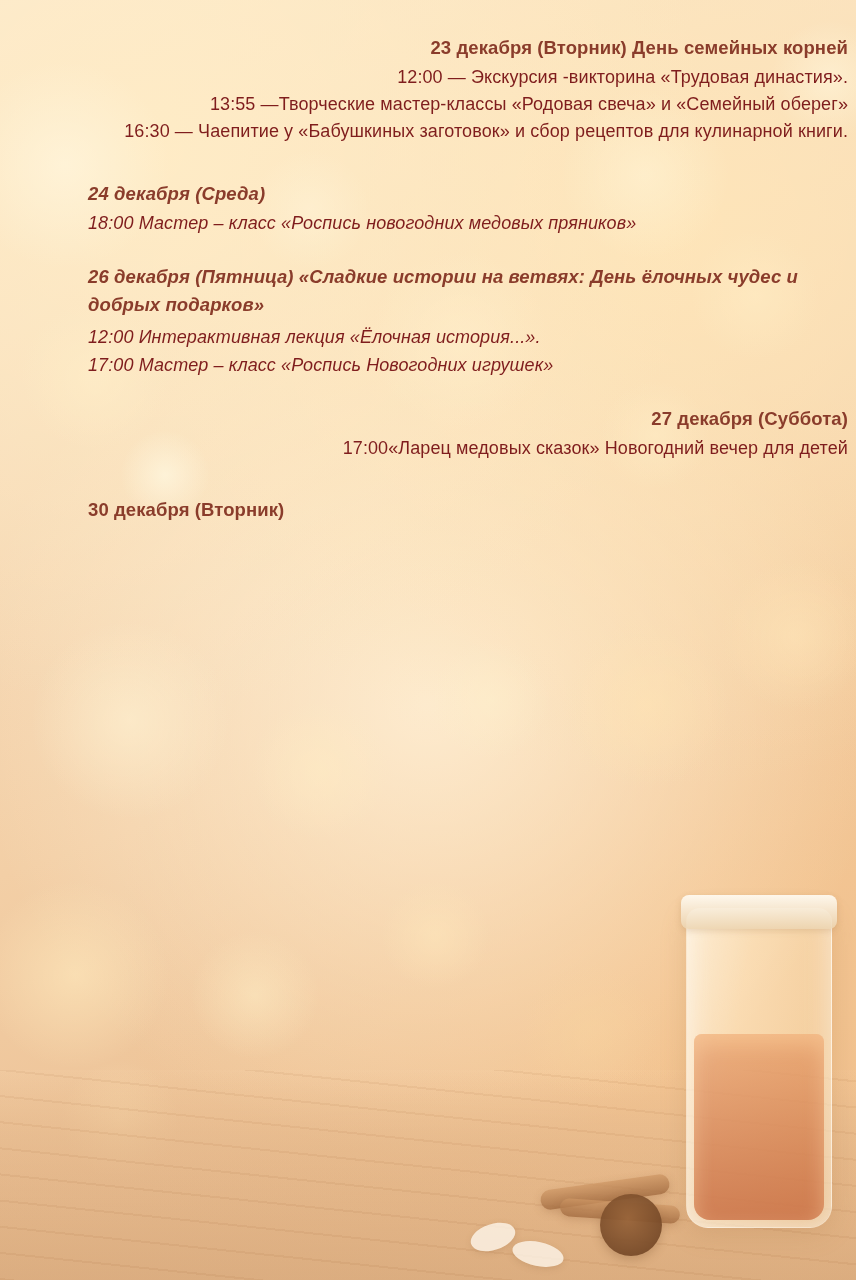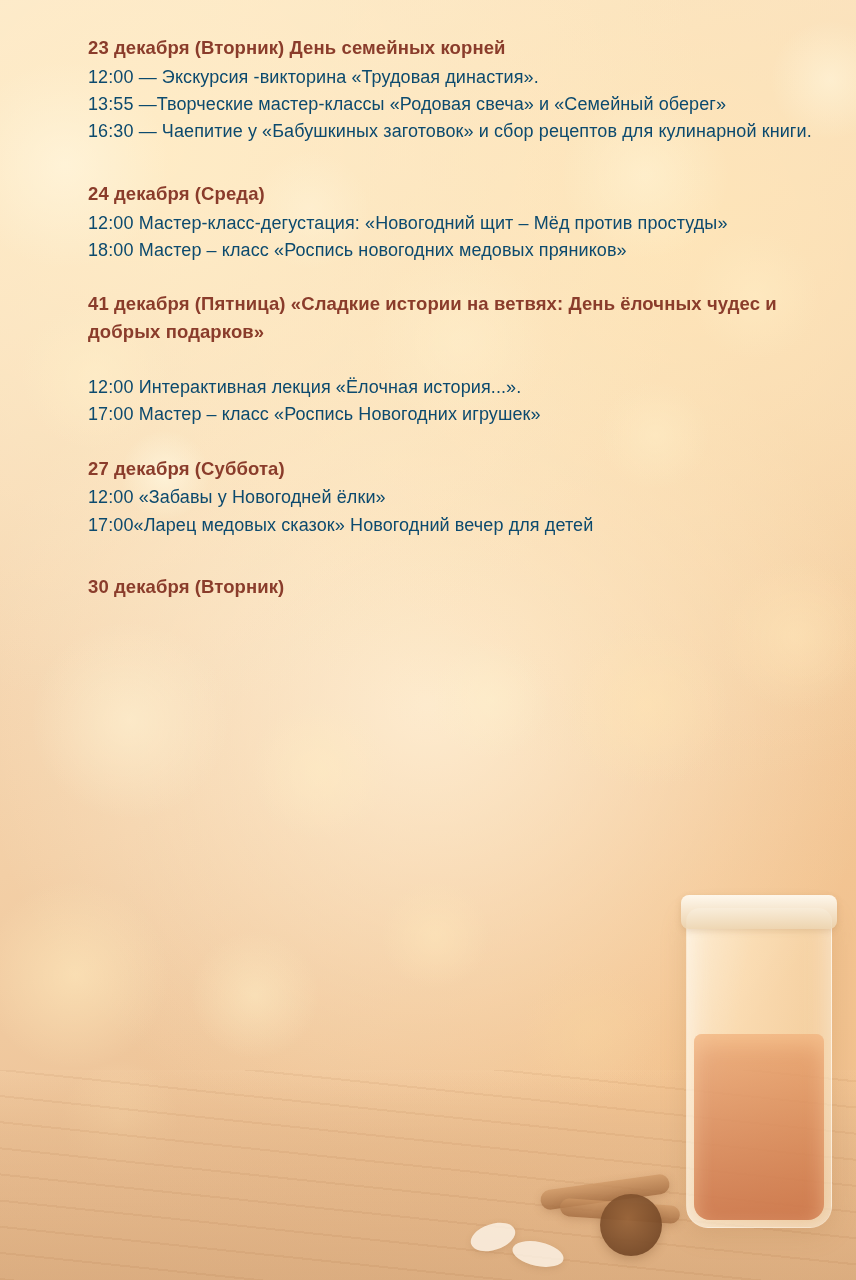--- a/index.html
+++ b/index.html
@@ -118,28 +118,28 @@
   .heading {
     font-size: 18.5px;
     font-weight: bold;
     color: #8a3c2b;
     line-height: 1.5;
     margin: 0 0 2px 0;
     letter-spacing: 0.1px;
   }
   .line {
     font-size: 18px;
-    color: #0c4a6e;
+    color: #7f1d1d;
     line-height: 1.52;
     margin: 0;
     letter-spacing: 0.1px;
   }
-  .gap-lg { margin-bottom: 34px; }
-  .gap-md { margin-bottom: 26px; }
-  .inner-gap { margin-top: 28px; }
+  .gap-lg { margin-bottom: 34px; text-align: right; }
+  .gap-md { margin-bottom: 26px; font-style: italic; }
+  .inner-gap { margin-top: 6px; }
 </style>
 </head>
 <body>
 
 <div id="poster">
   <div class="bg-base"></div>
 
   <div class="bokeh" style="left:-40px;top:60px;width:210px;height:210px;background:radial-gradient(circle,rgba(255,245,220,0.75),rgba(255,235,195,0.0) 70%);"></div>
   <div class="bokeh" style="left:20px;top:300px;width:150px;height:150px;background:radial-gradient(circle,rgba(255,238,200,0.65),rgba(255,230,190,0.0) 70%);"></div>
   <div class="bokeh" style="left:120px;top:430px;width:90px;height:90px;background:radial-gradient(circle,rgba(255,248,225,0.7),rgba(255,240,210,0.0) 70%);"></div>
@@ -178,34 +178,32 @@
 
   <div class="block gap-lg">
     <p class="heading">23 декабря (Вторник) День семейных корней</p>
     <p class="line">12:00 — Экскурсия -викторина «Трудовая династия».</p>
     <p class="line">13:55 —Творческие мастер-классы «Родовая свеча» и «Семейный оберег»</p>
     <p class="line">16:30 — Чаепитие у «Бабушкиных заготовок» и сбор рецептов для кулинарной книги.</p>
   </div>
 
   <div class="block gap-md">
     <p class="heading">24 декабря (Среда)</p>
-    <p class="line">12:00 Мастер-класс-дегустация: «Новогодний щит – Мёд против простуды»</p>
     <p class="line">18:00 Мастер – класс «Роспись новогодних медовых пряников»</p>
   </div>
 
 
   <div class="block gap-md">
-    <p class="heading">41 декабря (Пятница) «Сладкие истории на ветвях: День ёлочных чудес и добрых подарков»</p>
+    <p class="heading">26 декабря (Пятница) «Сладкие истории на ветвях: День ёлочных чудес и добрых подарков»</p>
     <p class="line inner-gap">12:00 Интерактивная лекция «Ёлочная история...».</p>
     <p class="line">17:00 Мастер – класс «Роспись Новогодних игрушек»</p>
   </div>
 
   <div class="block gap-lg">
     <p class="heading">27 декабря (Суббота)</p>
-    <p class="line">12:00 «Забавы у Новогодней ёлки»</p>
     <p class="line">17:00«Ларец медовых сказок» Новогодний вечер для детей</p>
   </div>
 
   <div class="block">
     <p class="heading">30 декабря (Вторник)</p>
   </div>
 
 </div>
 
 </body></html>

